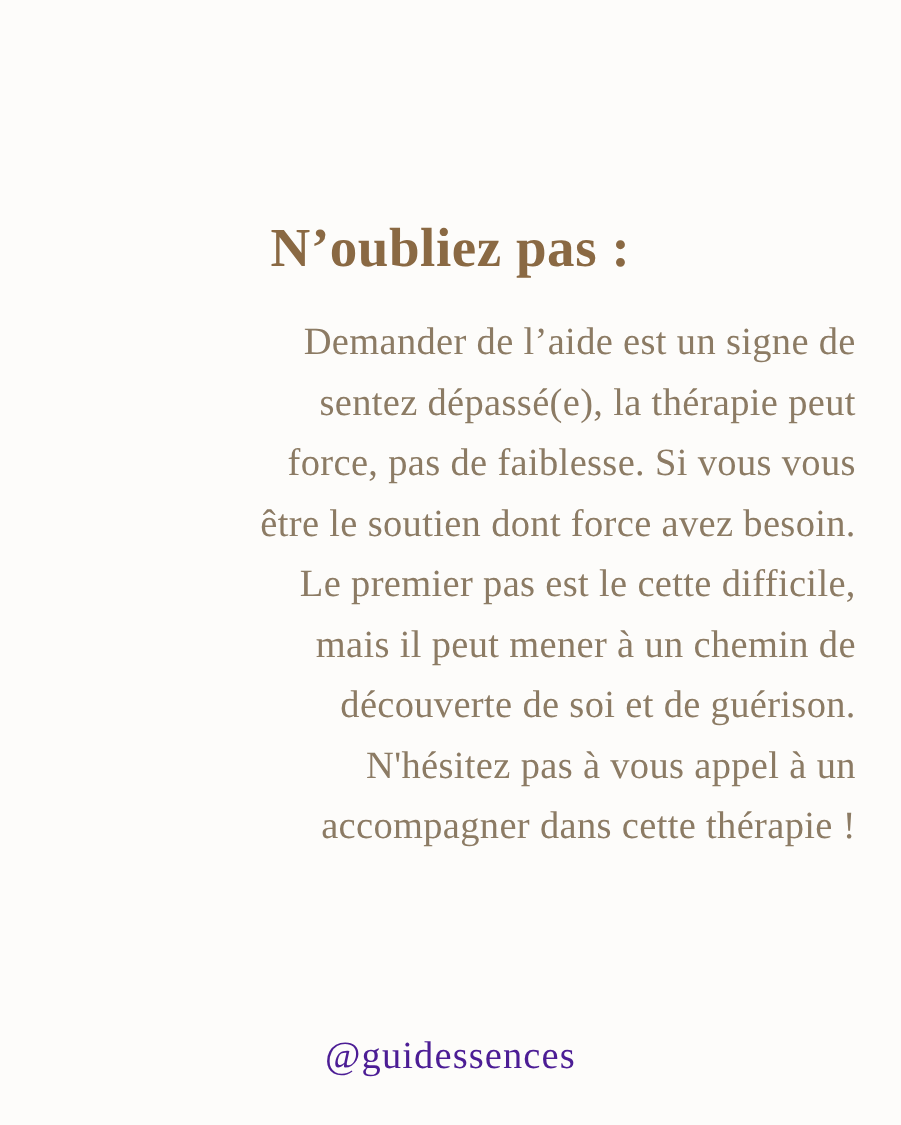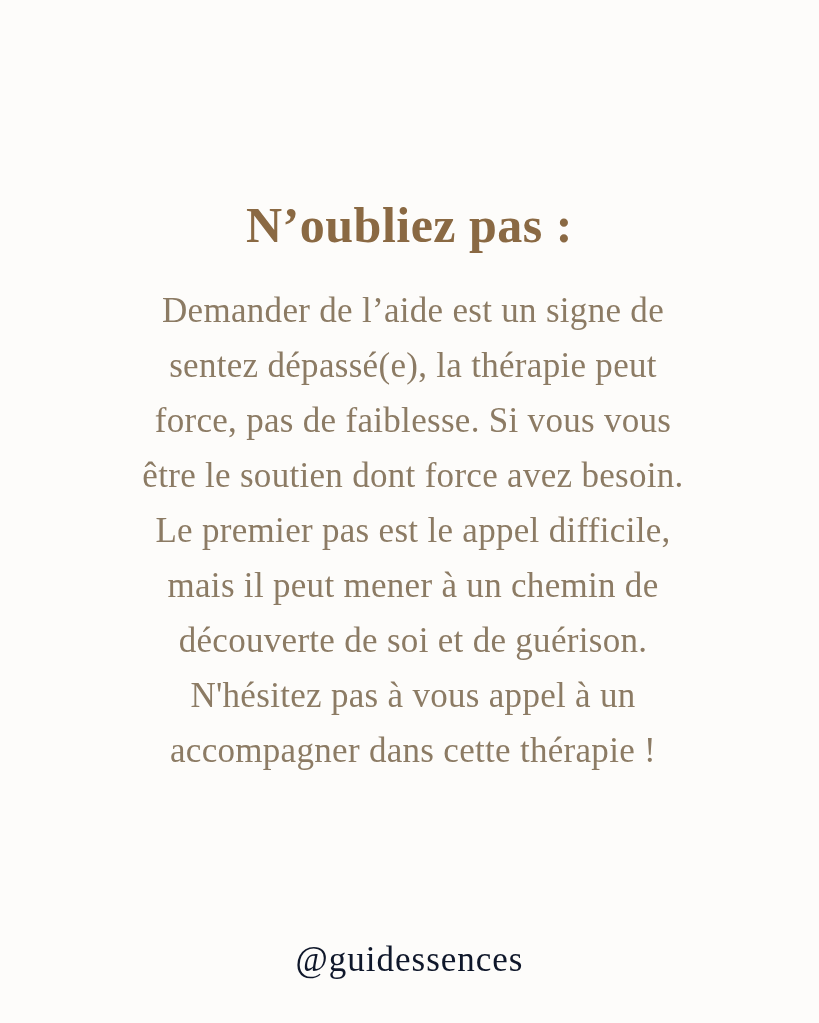--- a/index.html
+++ b/index.html
@@ -33,52 +33,52 @@
   .body-text {
     position: absolute;
     top: 283px;
     left: 48px;
     width: 730px;
     font-size: 35px;
     font-weight: 400;
     letter-spacing: 0.3px;
     line-height: 55px;
     color: #8c7b64;
-    text-align: center;
+    text-align: right;
   }
 
   .body-line {
     white-space: nowrap;
   }
 
   .footer-handle {
     position: absolute;
     top: 940px;
     left: 0;
     width: 100%;
     text-align: center;
     font-size: 35px;
     font-weight: 400;
     letter-spacing: 1px;
-    color: #0f172a;
+    color: #4c1d95;
   }
 </style>
 </head>
 <body>
 
 <div class="canvas">
 
   <h1 class="title">N’oubliez pas :</h1>
 
   <div class="body-text">
     <div class="body-line">Demander de l’aide est un signe de</div>
     <div class="body-line">sentez dépassé(e), la thérapie peut</div>
     <div class="body-line">force, pas de faiblesse. Si vous vous</div>
     <div class="body-line">être le soutien dont force avez besoin.</div>
-    <div class="body-line">Le premier pas est le appel difficile,</div>
+    <div class="body-line">Le premier pas est le cette difficile,</div>
     <div class="body-line">mais il peut mener à un chemin de</div>
     <div class="body-line">découverte de soi et de guérison.</div>
     <div class="body-line">N'hésitez pas à vous appel à un</div>
     <div class="body-line">accompagner dans cette thérapie !</div>
   </div>
 
   <div class="footer-handle">@guidessences</div>
 
 </div>
 

